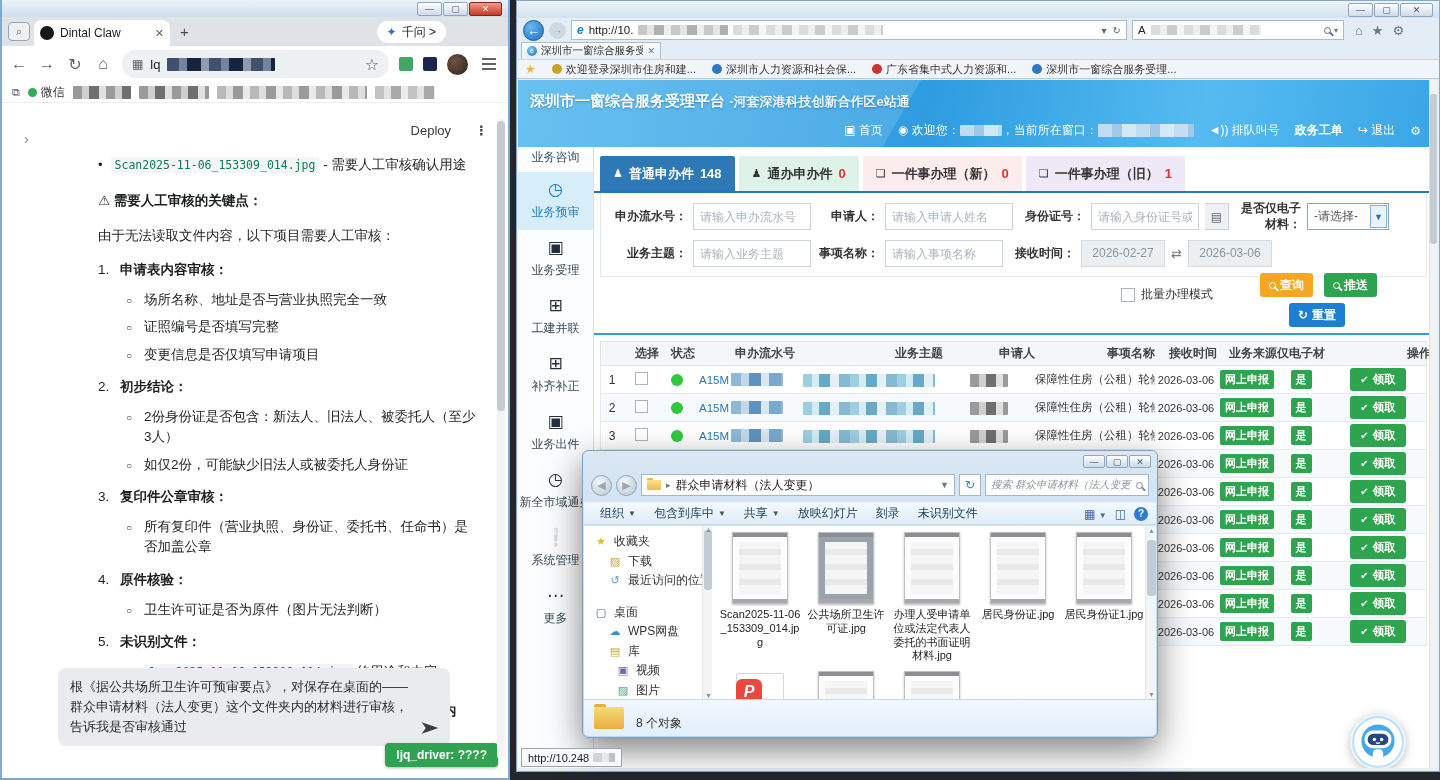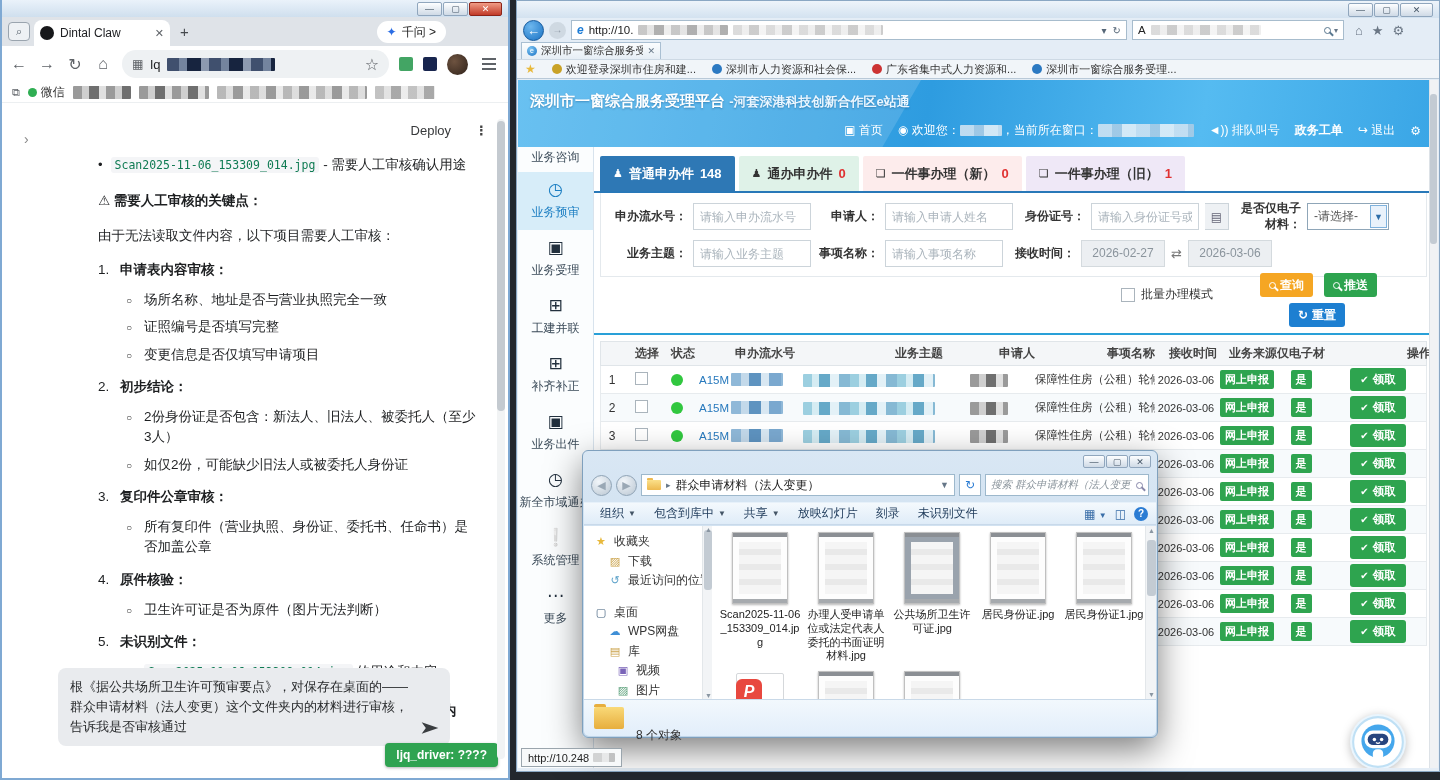--- a/index.html
+++ b/index.html
@@ -186,21 +186,21 @@
   .thumb.pdf::before,.thumb.pdf::after{display:none;}
   .pdfpage{position:absolute;inset:2px 4px;background:#fff;border:1px solid #d5d8db;border-radius:2px;}
   .pdfbadge{position:absolute;left:4px;top:8px;width:26px;height:26px;background:#e8483f;border-radius:6px;color:#fff;font-weight:bold;font-size:16px;text-align:center;line-height:26px;font-style:italic;}
   .fname{font-size:11px;color:#222;text-align:center;line-height:1.25;max-width:84px;word-break:break-all;}
   .ex-fscroll{position:absolute;right:0;top:0;bottom:0;width:11px;background:#f2f4f6;border-left:1px solid #e3e7ea;}
   .ex-fthumb{position:absolute;left:1px;top:14px;width:9px;height:56px;background:#c3cbd3;border-radius:3px;}
   .sarr{position:absolute;left:2px;width:7px;text-align:center;font-size:7px;color:#8a96a2;}
   .ex-status{position:absolute;left:1px;right:1px;bottom:1px;height:37px;background:linear-gradient(#f2f8fd,#e2eefa);border-top:1px solid #c9d9e8;border-radius:0 0 5px 5px;display:flex;align-items:flex-start;padding:5px 10px;gap:12px;}
   .bigfolder{width:30px;height:22px;background:linear-gradient(#f9d978,#e7ae3e);border-radius:2px;position:relative;margin-top:2px;}
   .bigfolder::before{content:'';position:absolute;top:-3px;left:0;width:12px;height:3px;background:#e7ae3e;border-radius:2px 2px 0 0;}
-  .ex-count{font-size:12px;color:#333;margin-top:22px;}
+  .ex-count{font-size:12px;color:#333;margin-top:10px;}
 </style>
 </head>
 <body>
 
 <section id="lwin">
   <div class="l-title">
     <div class="winbtns" style="right:6px;top:2px;">
       <span class="wbtn">—</span>
       <span class="wbtn">▢</span>
       <span class="wbtn close red">✕</span>
@@ -828,30 +828,30 @@
     </div>
     <div class="ex-files">
       <div class="fgrid" id="fgrid">
           <div class="file">
             <div class="thumb">
               <span class="mz"></span>
             </div>
             <div class="fname">Scan2025-11-06_153309_014.jpg</div>
           </div>
           <div class="file">
+            <div class="thumb dark">
+              <span class="mz"></span>
+            </div>
+            <div class="fname">公共场所卫生许可证.jpg</div>
+          </div>
+          <div class="file">
             <div class="thumb">
               <span class="mz"></span>
             </div>
             <div class="fname">办理人受申请单位或法定代表人委托的书面证明材料.jpg</div>
-          </div>
-          <div class="file">
-            <div class="thumb dark">
-              <span class="mz"></span>
-            </div>
-            <div class="fname">公共场所卫生许可证.jpg</div>
           </div>
           <div class="file">
             <div class="thumb">
               <span class="mz"></span>
             </div>
             <div class="fname">居民身份证.jpg</div>
           </div>
           <div class="file">
             <div class="thumb">
               <span class="mz"></span>

